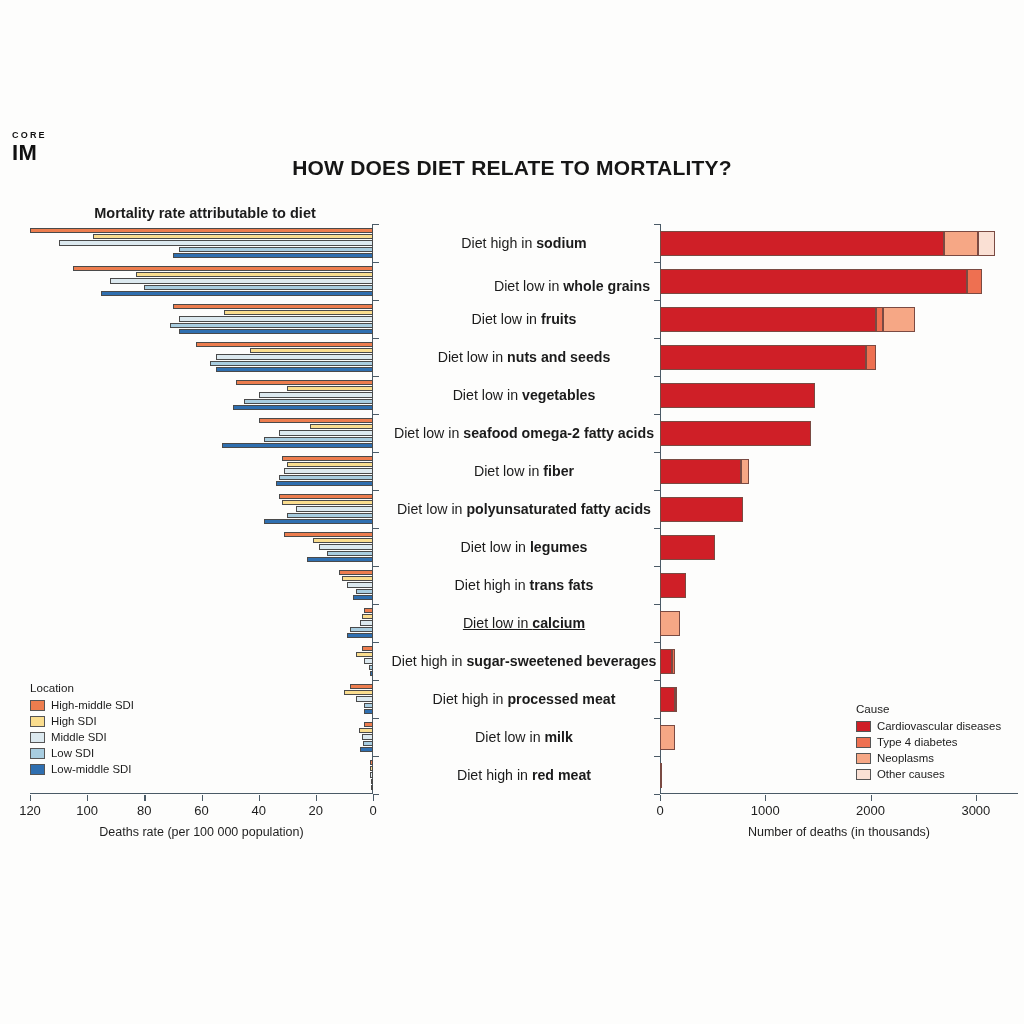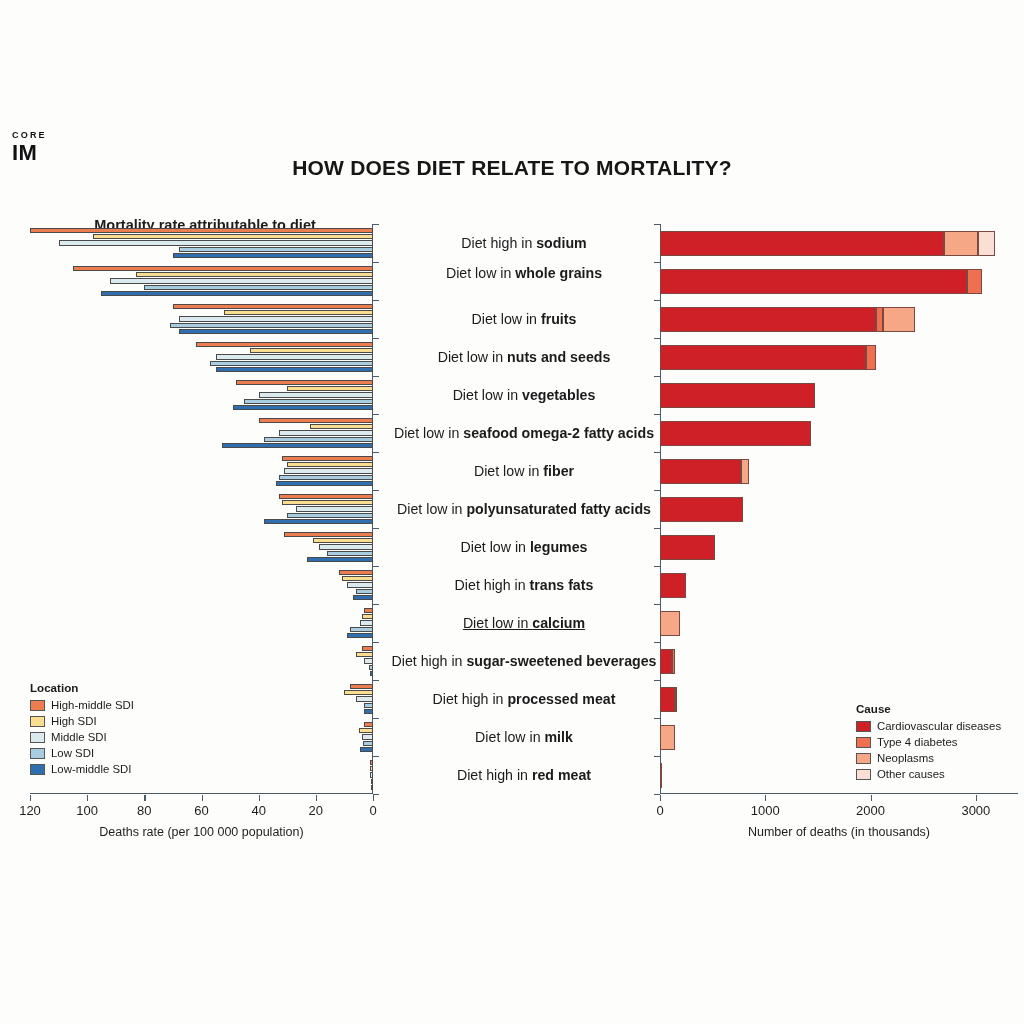--- a/index.html
+++ b/index.html
@@ -18,21 +18,21 @@
   .brand .core{font-size:9px;font-weight:700;letter-spacing:2.2px;color:#111;}
   .brand .im{font-size:22px;font-weight:800;letter-spacing:0.5px;color:#111;margin-top:2px;}
 
   
   .main-title{
     position:absolute;left:0;top:156px;width:1024px;text-align:center;
     font-size:21px;font-weight:700;letter-spacing:.2px;color:#161616;
   }
 
   
-  .sub-left{position:absolute;left:30px;top:217px;width:350px;text-align:center;
+  .sub-left{position:absolute;left:30px;top:205px;width:350px;text-align:center;
     font-size:14.5px;font-weight:600;color:#1c1c1c;}
   .sub-right{position:absolute;left:655px;top:205px;width:365px;text-align:center;
     font-size:14.5px;font-weight:600;color:#1c1c1c;}
 
   
   
   #plot-left{position:absolute;left:30px;top:224px;width:343px;height:570px;}
   #plot-right{position:absolute;left:660px;top:224px;width:358px;height:570px;}
 
   .axis-spine-l{position:absolute;right:0;top:0;width:1.3px;height:570px;background:#4a5a66;}
@@ -58,21 +58,21 @@
     font-size:12.5px;color:#1e1e1e;}
 
   
   #cats{position:absolute;left:374px;top:224px;width:286px;height:570px;}
   .cat{position:absolute;left:0;width:300px;text-align:center;
     font-size:14.2px;color:#1b1b1b;white-space:nowrap;line-height:1;}
   .cat b{font-weight:700;}
 
   
   .legend{position:absolute;font-size:11.4px;color:#1b1b1b;}
-  .legend .ltitle{font-weight:700;font-size:11.6px;margin-bottom:3px;}
+  .legend .ltitle{font-weight:400;font-size:11.6px;margin-bottom:3px;}
   .lrow{display:flex;align-items:center;height:16px;}
   .swatch{width:15px;height:11px;box-sizing:border-box;border:1px solid #555;margin-right:6px;flex:0 0 auto;}
   #legend-left{left:30px;top:681px;}
   #legend-right{left:856px;top:702px;}
 
   
   .citation{position:absolute;left:0;top:866px;width:1012px;text-align:right;
     font-size:11.6px;color:#1c1c1c;}
 </style>
 </head>
@@ -343,21 +343,21 @@
       <div class="xtickline" style="left: 105.294px;"></div>
       <div class="xlab" style="left: 105.294px;">1000</div>
       <div class="xtickline" style="left: 210.588px;"></div>
       <div class="xlab" style="left: 210.588px;">2000</div>
       <div class="xtickline" style="left: 315.882px;"></div>
       <div class="xlab" style="left: 315.882px;">3000</div>
     </div>
 
   <div id="cats">
       <div class="cat" style="top: 12px;"><span>Diet high in </span><b>sodium</b></div>
-      <div class="cat" style="top: 42px;"><span>Diet low in </span><b>whole grains</b></div>
+      <div class="cat" style="top: 55px; margin-left: 48px;"><span>Diet low in </span><b>whole grains</b></div>
       <div class="cat" style="top: 88px;"><span>Diet low in </span><b>fruits</b></div>
       <div class="cat" style="top: 126px;"><span>Diet low in </span><b>nuts and seeds</b></div>
       <div class="cat" style="top: 164px;"><span>Diet low in </span><b>vegetables</b></div>
       <div class="cat" style="top: 202px;"><span>Diet low in </span><b>seafood omega-2 fatty acids</b></div>
       <div class="cat" style="top: 240px;"><span>Diet low in </span><b>fiber</b></div>
       <div class="cat" style="top: 278px;"><span>Diet low in </span><b>polyunsaturated fatty acids</b></div>
       <div class="cat" style="top: 316px;"><span>Diet low in </span><b>legumes</b></div>
       <div class="cat" style="top: 354px;"><span>Diet high in </span><b>trans fats</b></div>
       <div class="cat" style="top: 392px; text-decoration: underline;"><span>Diet low in </span><b>calcium</b></div>
       <div class="cat" style="top: 430px;"><span>Diet high in </span><b>sugar-sweetened beverages</b></div>

